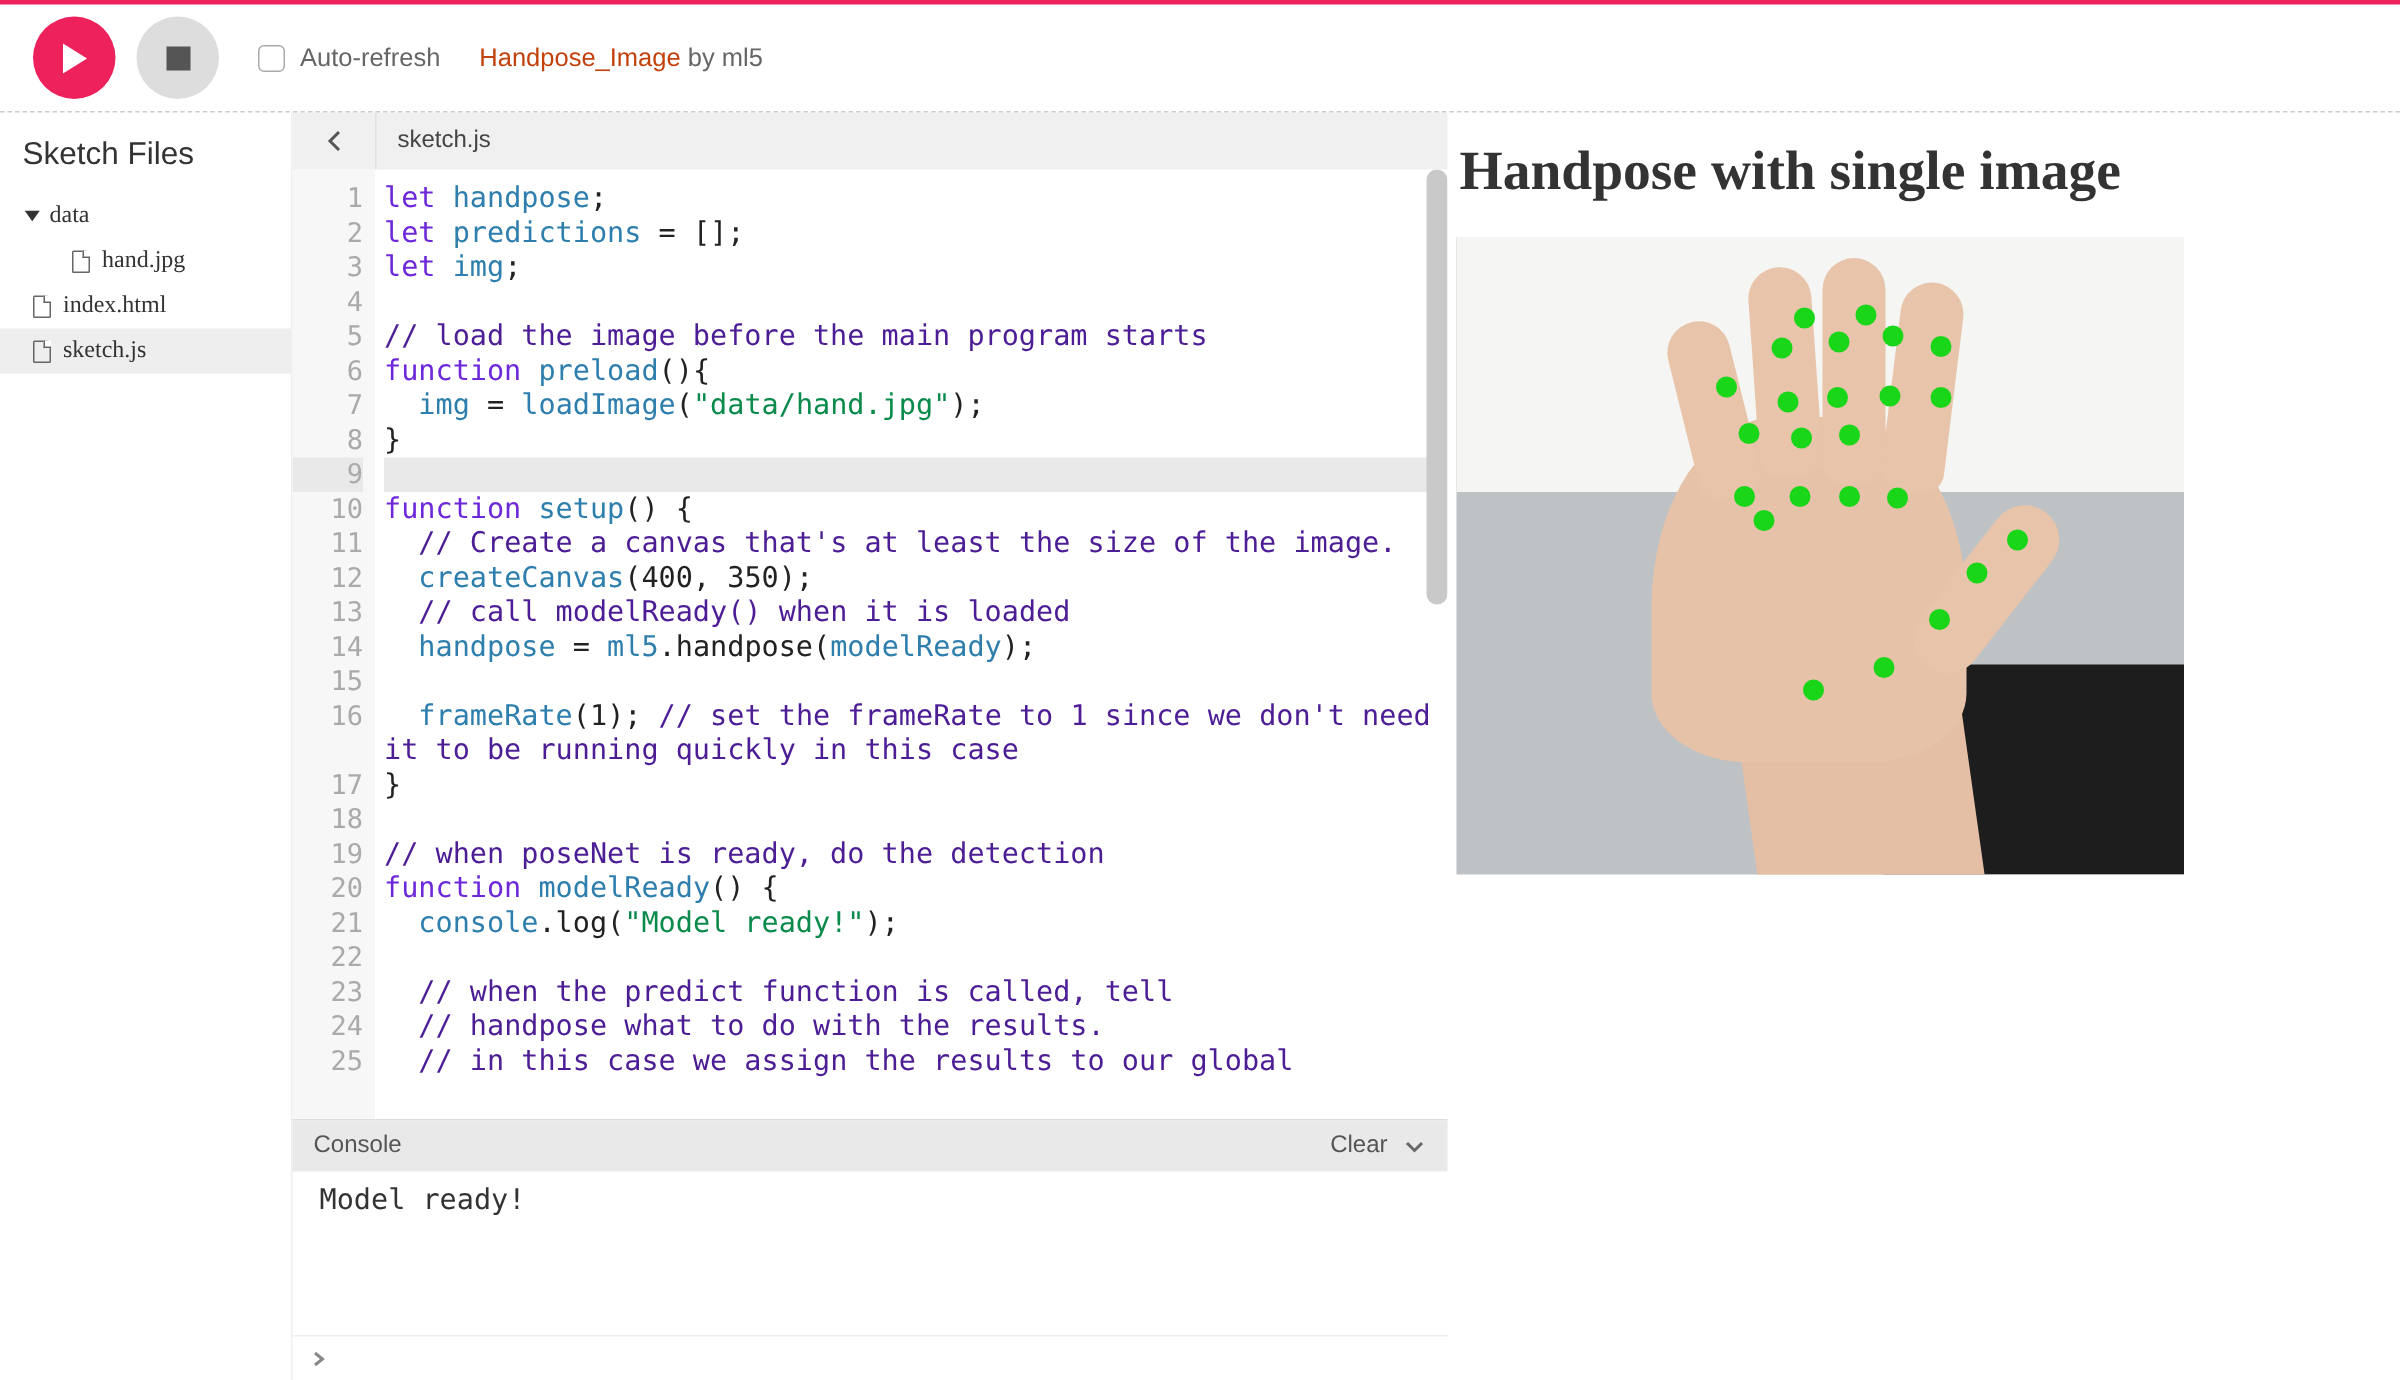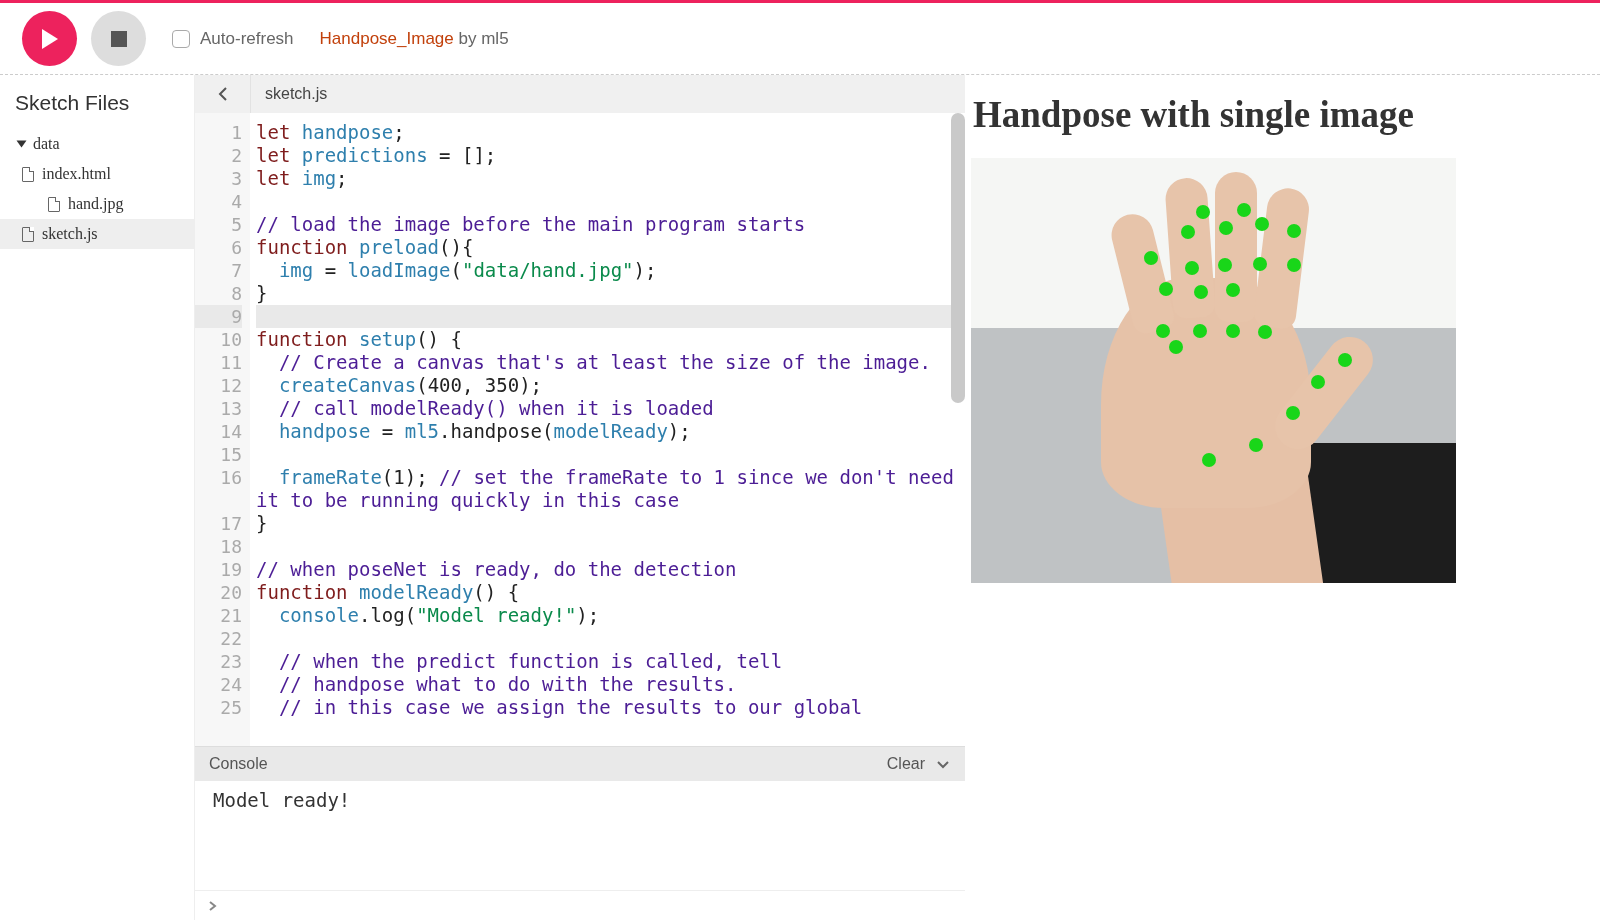--- a/index.html
+++ b/index.html
@@ -38,21 +38,21 @@
   .ed-back{width:56px;height:38px;display:flex;align-items:center;justify-content:center;border-right:1px solid #e2e2e2;cursor:pointer}
   .ed-back svg{stroke:#555;fill:none;stroke-width:2}
   .ed-file{padding:0 14px;font-size:16px;color:#444}
 
   
   .code-wrap{flex:1;display:flex;position:relative;overflow:hidden}
   .gutter{width:55px;background:#f7f7f7;text-align:right;padding:8px 8px 0 0;font-family:Menlo,Consolas,monospace;font-size:18px;color:#aaa;line-height:23px}
   .gutter .fold{position:relative}
   .gutter .fold::before{content:"";position:absolute;left:-10px;top:7px;border-left:7px solid #bbb;border-top:5px solid transparent;border-bottom:5px solid transparent;transform:rotate(90deg)}
   .code{flex:1;padding:8px 10px 0 6px;font-family:Menlo,Consolas,monospace;font-size:19px;line-height:23px;white-space:pre;color:#222;overflow:hidden}
-  .kw{color:#7f1d1d}
+  .kw{color:#6d28d9}
   .fn{color:#2e7fad}
   .str{color:#0a8a4b}
   .num{color:#222}
   .cm{color:#4c1d95}
   .hl{background:#e9e9e9}
   .vscroll{position:absolute;right:0;top:0;width:14px;height:290px;background:#c9c9c9;border-radius:10px}
 
   
   .console{height:174px;border-top:1px solid #ddd;display:flex;flex-direction:column}
   .console-hd{height:34px;background:#e9e9e9;display:flex;align-items:center;justify-content:space-between;padding:0 14px;font-size:16px;color:#555}
@@ -96,22 +96,22 @@
     <span>ml5</span>
   </div>
 </div>
 
 <div class="cols">
 
   <div class="col-files">
     <div class="sf-title">Sketch Files</div>
     <div id="file-tree">
         <div class="file-row folder"><span class="tri"></span>data</div>
+        <div class="file-row child"><span class="doc-icn"></span>hand.jpg</div>
         <div class="file-row"><span class="doc-icn"></span>index.html</div>
-        <div class="file-row child"><span class="doc-icn"></span>hand.jpg</div>
         <div class="file-row sel"><span class="doc-icn"></span>sketch.js</div>
       </div>
   </div>
 
   <div class="col-editor">
     <div class="ed-head">
       <div class="ed-back">
         <svg width="16" height="16" viewBox="0 0 16 16">
             <path d="M11 2 L5 8 L11 14"></path>
           </svg>

